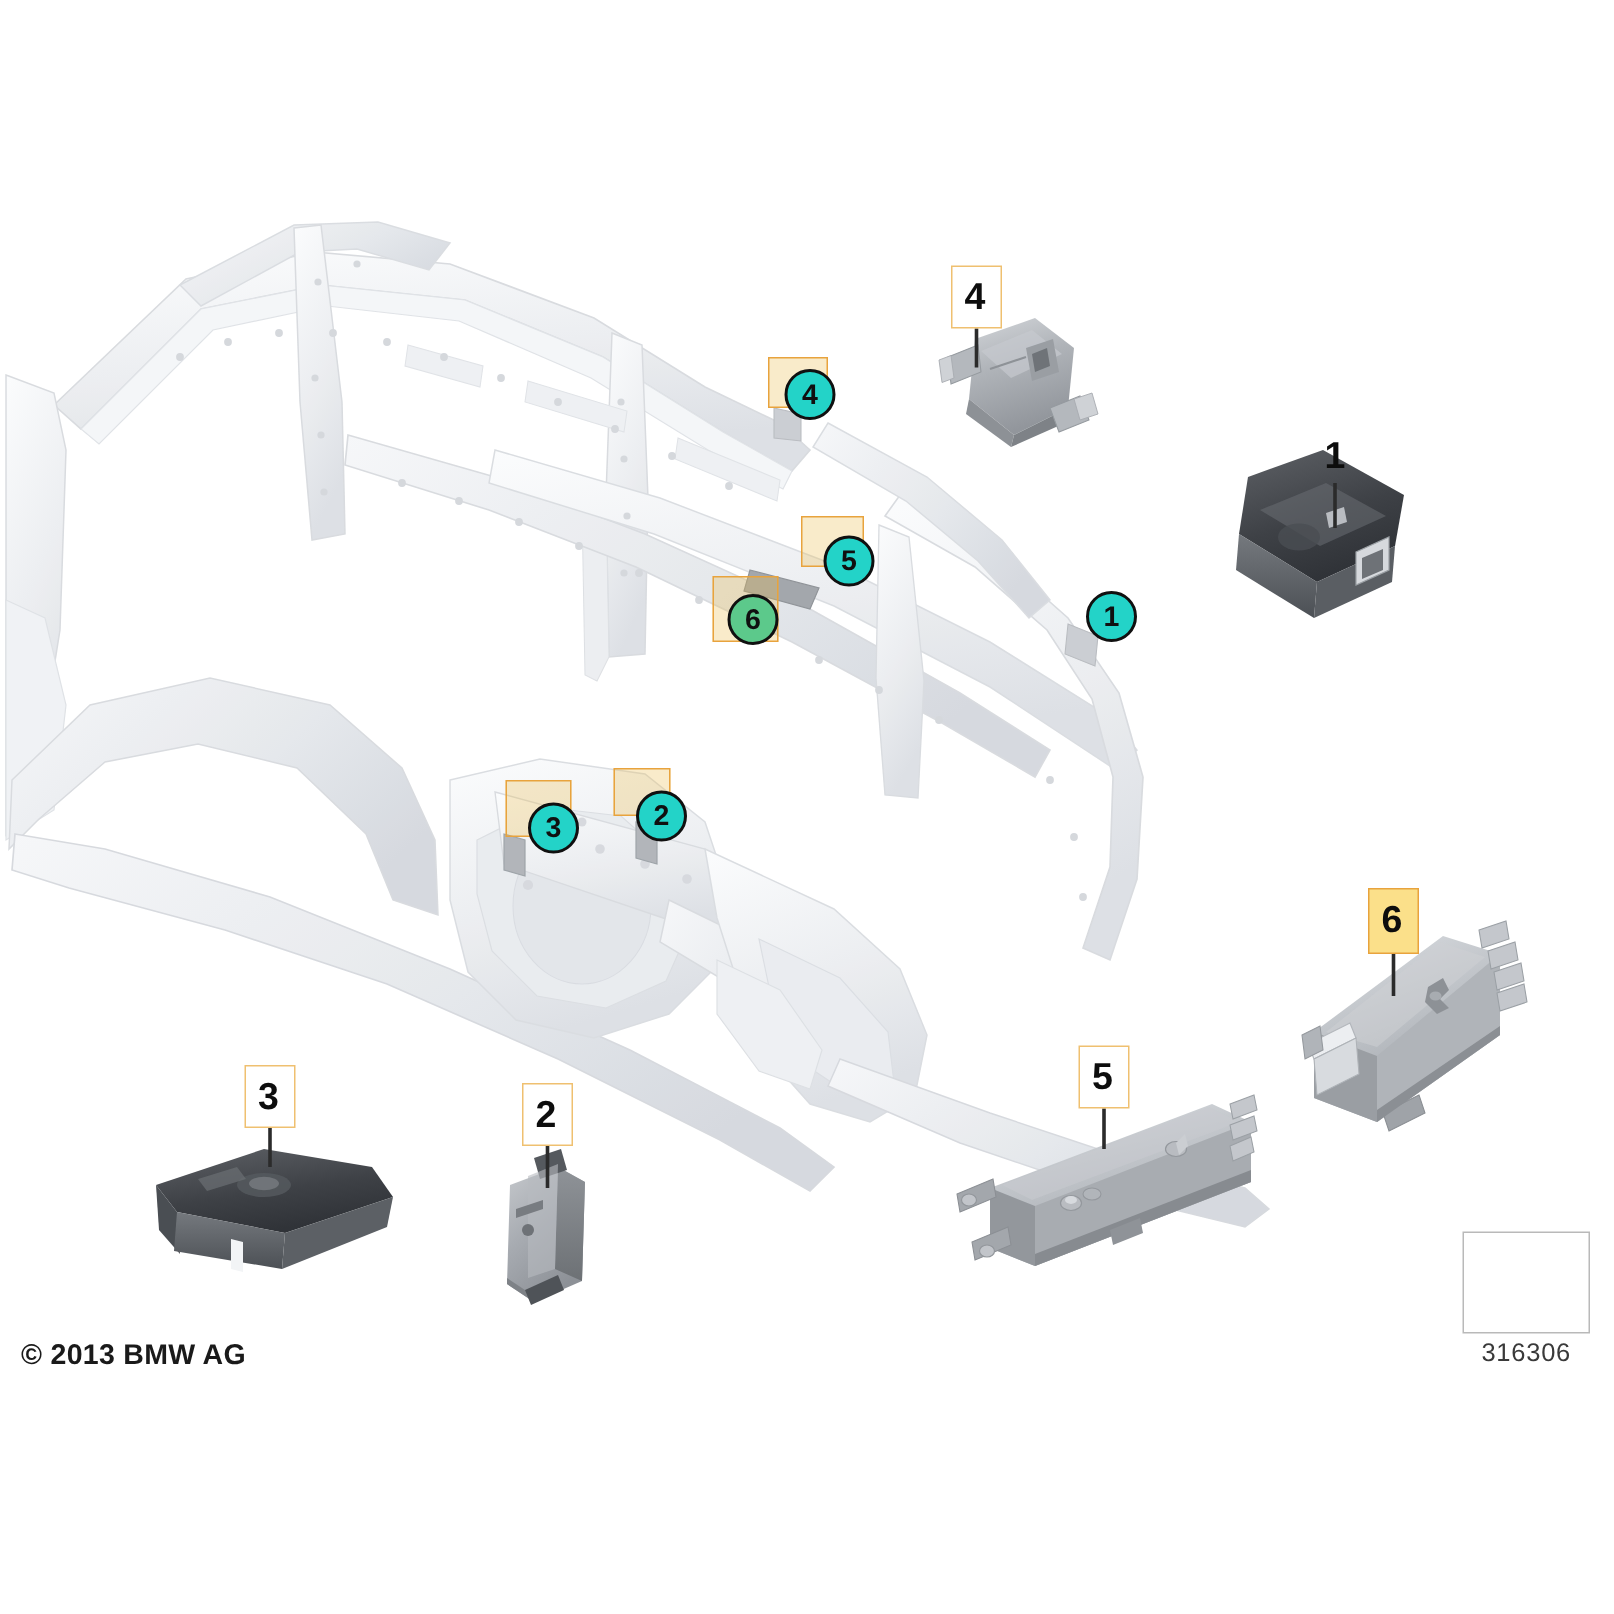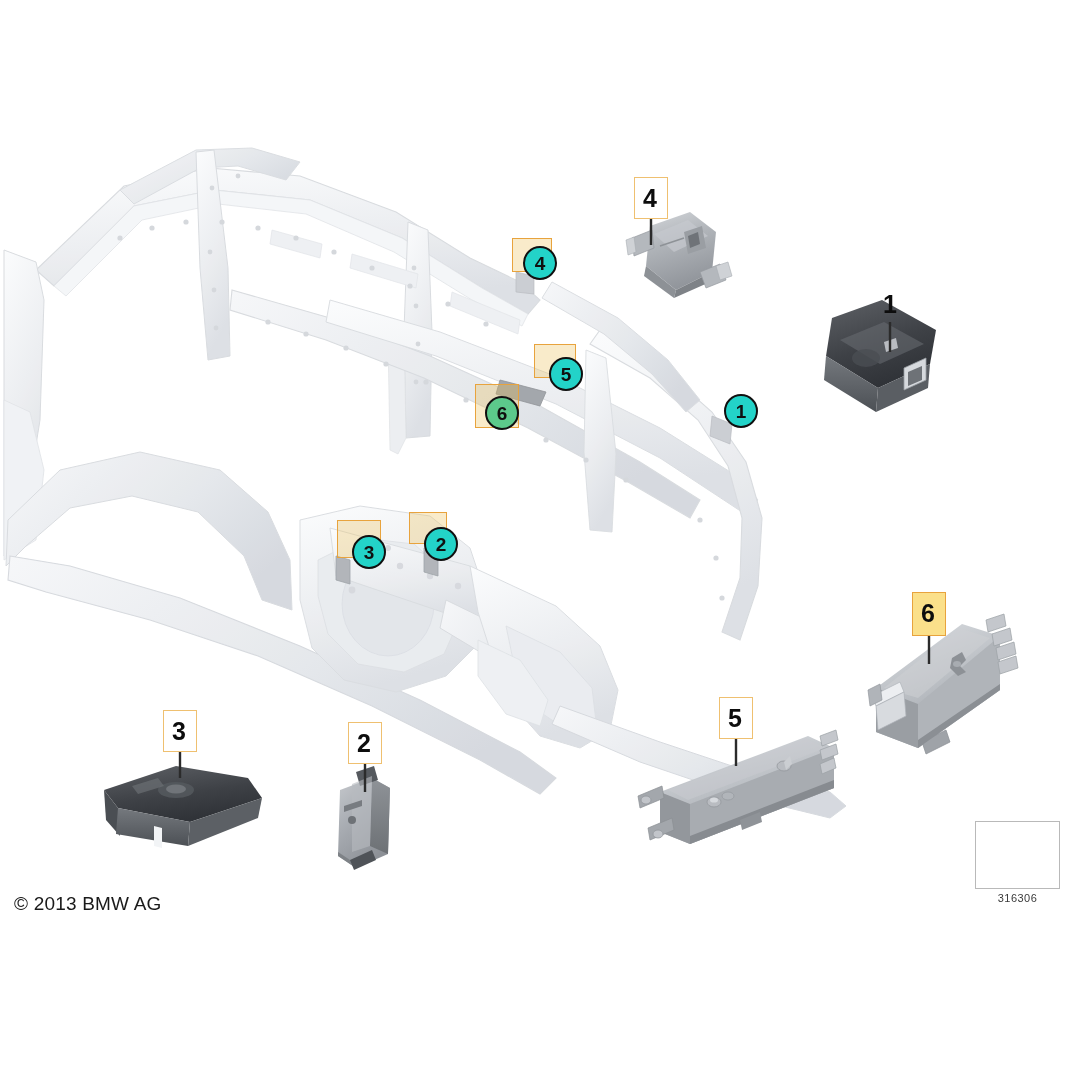--- a/index.html
+++ b/index.html
@@ -23,21 +23,21 @@
     top: 0;
     width: 1076px;
     height: 1076px;
   }
   .copyright-text {
     position: absolute;
     left: 14px;
     top: 893px;
     font-family: "Liberation Sans", sans-serif;
     font-size: 19px;
-    font-weight: normal;
+    font-weight: bold;
     color: #1a1a1a;
     letter-spacing: 0.2px;
     white-space: nowrap;
   }
   .ident-box {
     position: absolute;
     left: 975px;
     top: 821px;
     width: 85px;
     height: 68px;
@@ -45,21 +45,21 @@
     background: #ffffff;
     box-sizing: border-box;
   }
   .ident-number {
     position: absolute;
     left: 975px;
     top: 892px;
     width: 85px;
     text-align: center;
     font-family: "Liberation Sans", sans-serif;
-    font-size: 11px;
+    font-size: 17px;
     color: #3a3a3a;
     letter-spacing: 0.5px;
   }
   .callout-badge {
     position: absolute;
     width: 34px;
     height: 34px;
     border-radius: 50%;
     background: #23D3C8;
     border: 2px solid #101010;

